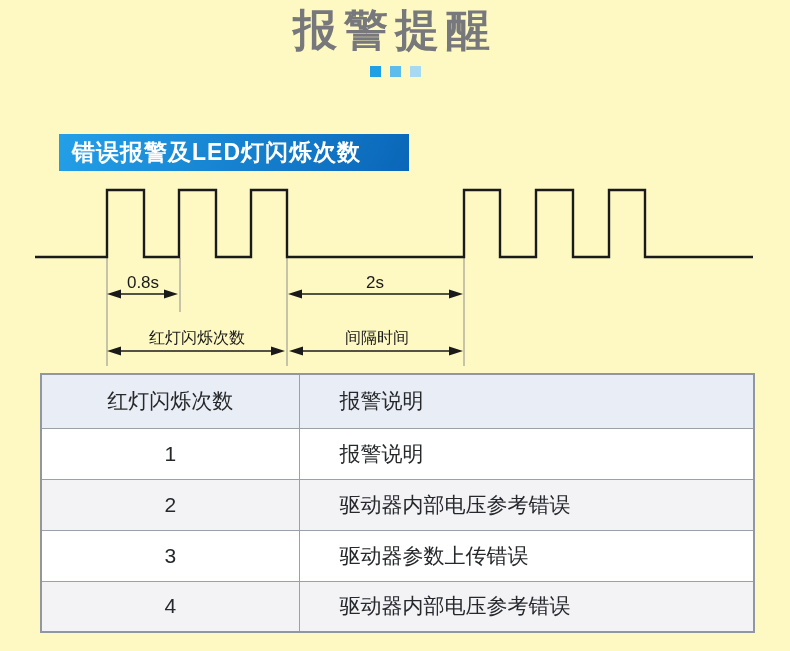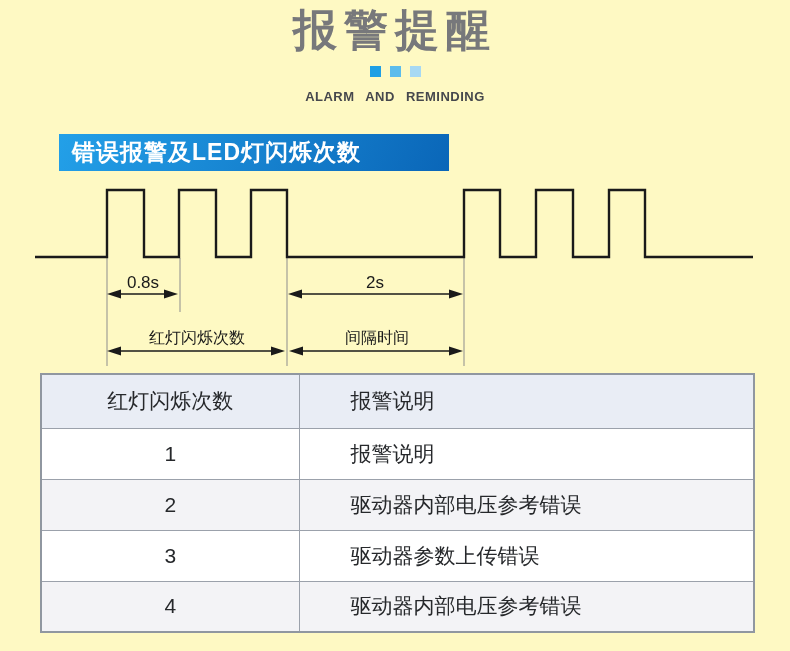--- a/index.html
+++ b/index.html
@@ -20,21 +20,21 @@
     display:flex; justify-content:center; gap:9px;
   }
   .accent-row span { width:11px; height:11px; display:inline-block; }
   .sub-title {
     position:absolute; top:89px; left:0; width:100%;
     text-align:center; font-size:13px; font-weight:600;
     color:#46484d; letter-spacing:0.5px; word-spacing:7px;
   }
   
   .section-banner {
-    position:absolute; left:59px; top:134px; width:390px; height:37px;
+    position:absolute; left:59px; top:134px; width:350px; height:37px;
     display:flex; align-items:center; padding-left:13px;
     font-size:23px; font-weight:bold; color:#ffffff; letter-spacing:1px;
     white-space:nowrap;
   }
   
   .diagram-svg { position:absolute; left:0; top:0; width:790px; height:651px; }
   
   .alarm-table {
     position:absolute; left:40px; top:373px; width:715px;
     border-collapse:collapse; table-layout:fixed;
@@ -42,36 +42,35 @@
   }
   .alarm-table col.c1 { width:258px; }
   .alarm-table th, .alarm-table td {
     border:1px solid #9ba1ab; font-weight:normal;
   }
   .alarm-table { border:2px solid #9097a0; }
   .alarm-table th { height:54px; background:#e9edf5; }
   .alarm-table td { height:51px; background:#ffffff; }
   .alarm-table tr.alt td { background:#f3f3f6; }
   .cell-center { text-align:center; }
-  .cell-desc { text-align:left; padding-left:51px; }
+  .cell-desc { text-align:left; padding-left:40px; }
 </style>
 </head>
 <body>
 
 <div class="page">
 
   <div class="main-title">报警提醒</div>
 
   <div class="accent-row">
     <span style="background: rgb(31, 159, 229);"></span>
     <span style="background: rgb(92, 188, 236);"></span>
     <span style="background: rgb(167, 217, 243);"></span>
   </div>
 
-  <div class="sub-title">ALARM AND REMINDING</div>
 
   <div class="section-banner" style="background: linear-gradient(115deg, rgb(35, 160, 232) 0%, rgb(10, 102, 184) 100%);">错误报警及LED灯闪烁次数</div>
 
   <svg class="diagram-svg" viewBox="0 0 790 651">
       <line x1="107" y1="258" x2="107" y2="366" stroke="#8d8d8d" stroke-width="1"></line>
       <line x1="180" y1="258" x2="180" y2="312" stroke="#8d8d8d" stroke-width="1"></line>
       <line x1="287" y1="258" x2="287" y2="366" stroke="#8d8d8d" stroke-width="1"></line>
       <line x1="464" y1="258" x2="464" y2="366" stroke="#8d8d8d" stroke-width="1"></line>
       <polyline points="35,257 107,257 107,190 144,190 144,257 179,257 179,190 216,190 216,257 251,257 251,190 287,190 287,257 464,257 464,190 500,190 500,257 536,257 536,190 573,190 573,257 609,257 609,190 645,190 645,257 753,257" fill="none" stroke="#1a1a1a" stroke-width="2.4" stroke-linejoin="miter"></polyline>
       <line x1="111" y1="294" x2="174" y2="294" stroke="#1a1a1a" stroke-width="1.5"></line>

